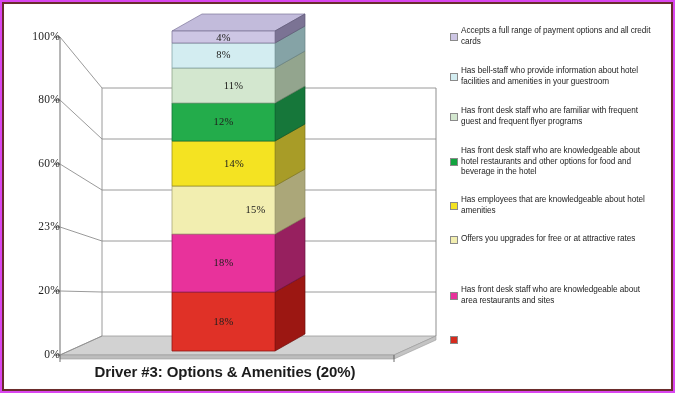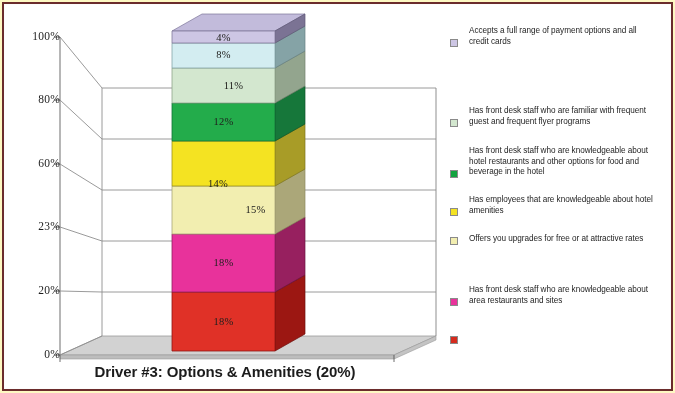--- a/index.html
+++ b/index.html
@@ -8,21 +8,21 @@
     background: #ffffff;
   }
   body {
     font-family: "Liberation Sans", sans-serif;
   }
   #root {
     position: relative;
     width: 675px;
     height: 393px;
     box-sizing: border-box;
-    background: #fef9c3;
+    background: #d946ef;
     overflow: hidden;
   }
   
   .frame-outer {
     position: absolute;
     left: 2px; top: 2px;
     width: 671px; height: 389px;
     box-sizing: border-box;
     border: 2px solid #6b2c2c;
     background: #fdfdfd;
@@ -93,23 +93,22 @@
     position: absolute;
     left: 450px;
     top: 26px;
     width: 208px;
     height: 330px;
   }
   .legend-item {
     position: absolute;
     left: 0;
     display: flex;
-    align-items: flex-end;
+    align-items: center;
     width: 208px;
-    gap: 8px;
   }
   .legend-swatch {
     flex: 0 0 auto;
     width: 8px;
     height: 8px;
     margin-top: 1px;
     margin-right: 3px;
     border: 1px solid #8a8a8a;
     box-sizing: border-box;
   }
@@ -236,35 +235,39 @@
     <div class="ytick" style="top:221px">23%</div>
     <div class="ytick" style="top:285px">20%</div>
     <div class="ytick" style="top:349px">0%</div>
   </div>
 
   <div>
     <div class="seg-label" style="left:172px; top:33px;  width:103px;">4%</div>
     <div class="seg-label" style="left:172px; top:50px;  width:103px;">8%</div>
     <div class="seg-label" style="left:172px; top:81px;  width:123px;">11%</div>
     <div class="seg-label" style="left:172px; top:117px; width:103px;">12%</div>
-    <div class="seg-label" style="left:160px; top:159px; width:116px;margin-top:20px;">14%</div>
+    <div class="seg-label" style="left:176px; top:159px; width:116px;">14%</div>
     <div class="seg-label" style="left:172px; top:205px; width:103px;padding-left:32px;">15%</div>
     <div class="seg-label" style="left:172px; top:258px; width:103px;">18%</div>
     <div class="seg-label" style="left:172px; top:317px; width:103px;">18%</div>
   </div>
 
   <div class="cat-label">Driver #3: Options &amp; Amenities (20%)</div>
 
   <div class="legend">
 
     <div class="legend-item" style="top:0px;">
       <span class="legend-swatch" style="background:#cdc6e4"></span>
       <span class="legend-text">Accepts a full range of payment options and all credit cards</span>
     </div>
 
+    <div class="legend-item" style="top:40px;">
+      <span class="legend-swatch" style="background:#d3edf1"></span>
+      <span class="legend-text">Has bell-staff who provide information about hotel facilities and amenities in your guestroom</span>
+    </div>
 
     <div class="legend-item" style="top:120px;">
       <span class="legend-swatch" style="background:#12a33f"></span>
       <span class="legend-text">Has front desk staff who are knowledgeable about hotel restaurants and other options for food and beverage in the hotel</span>
     </div>
 
     <div class="legend-item" style="top:80px;">
       <span class="legend-swatch" style="background:#d3e7cf"></span>
       <span class="legend-text">Has front desk staff who are familiar with frequent guest and frequent flyer programs</span>
     </div>

